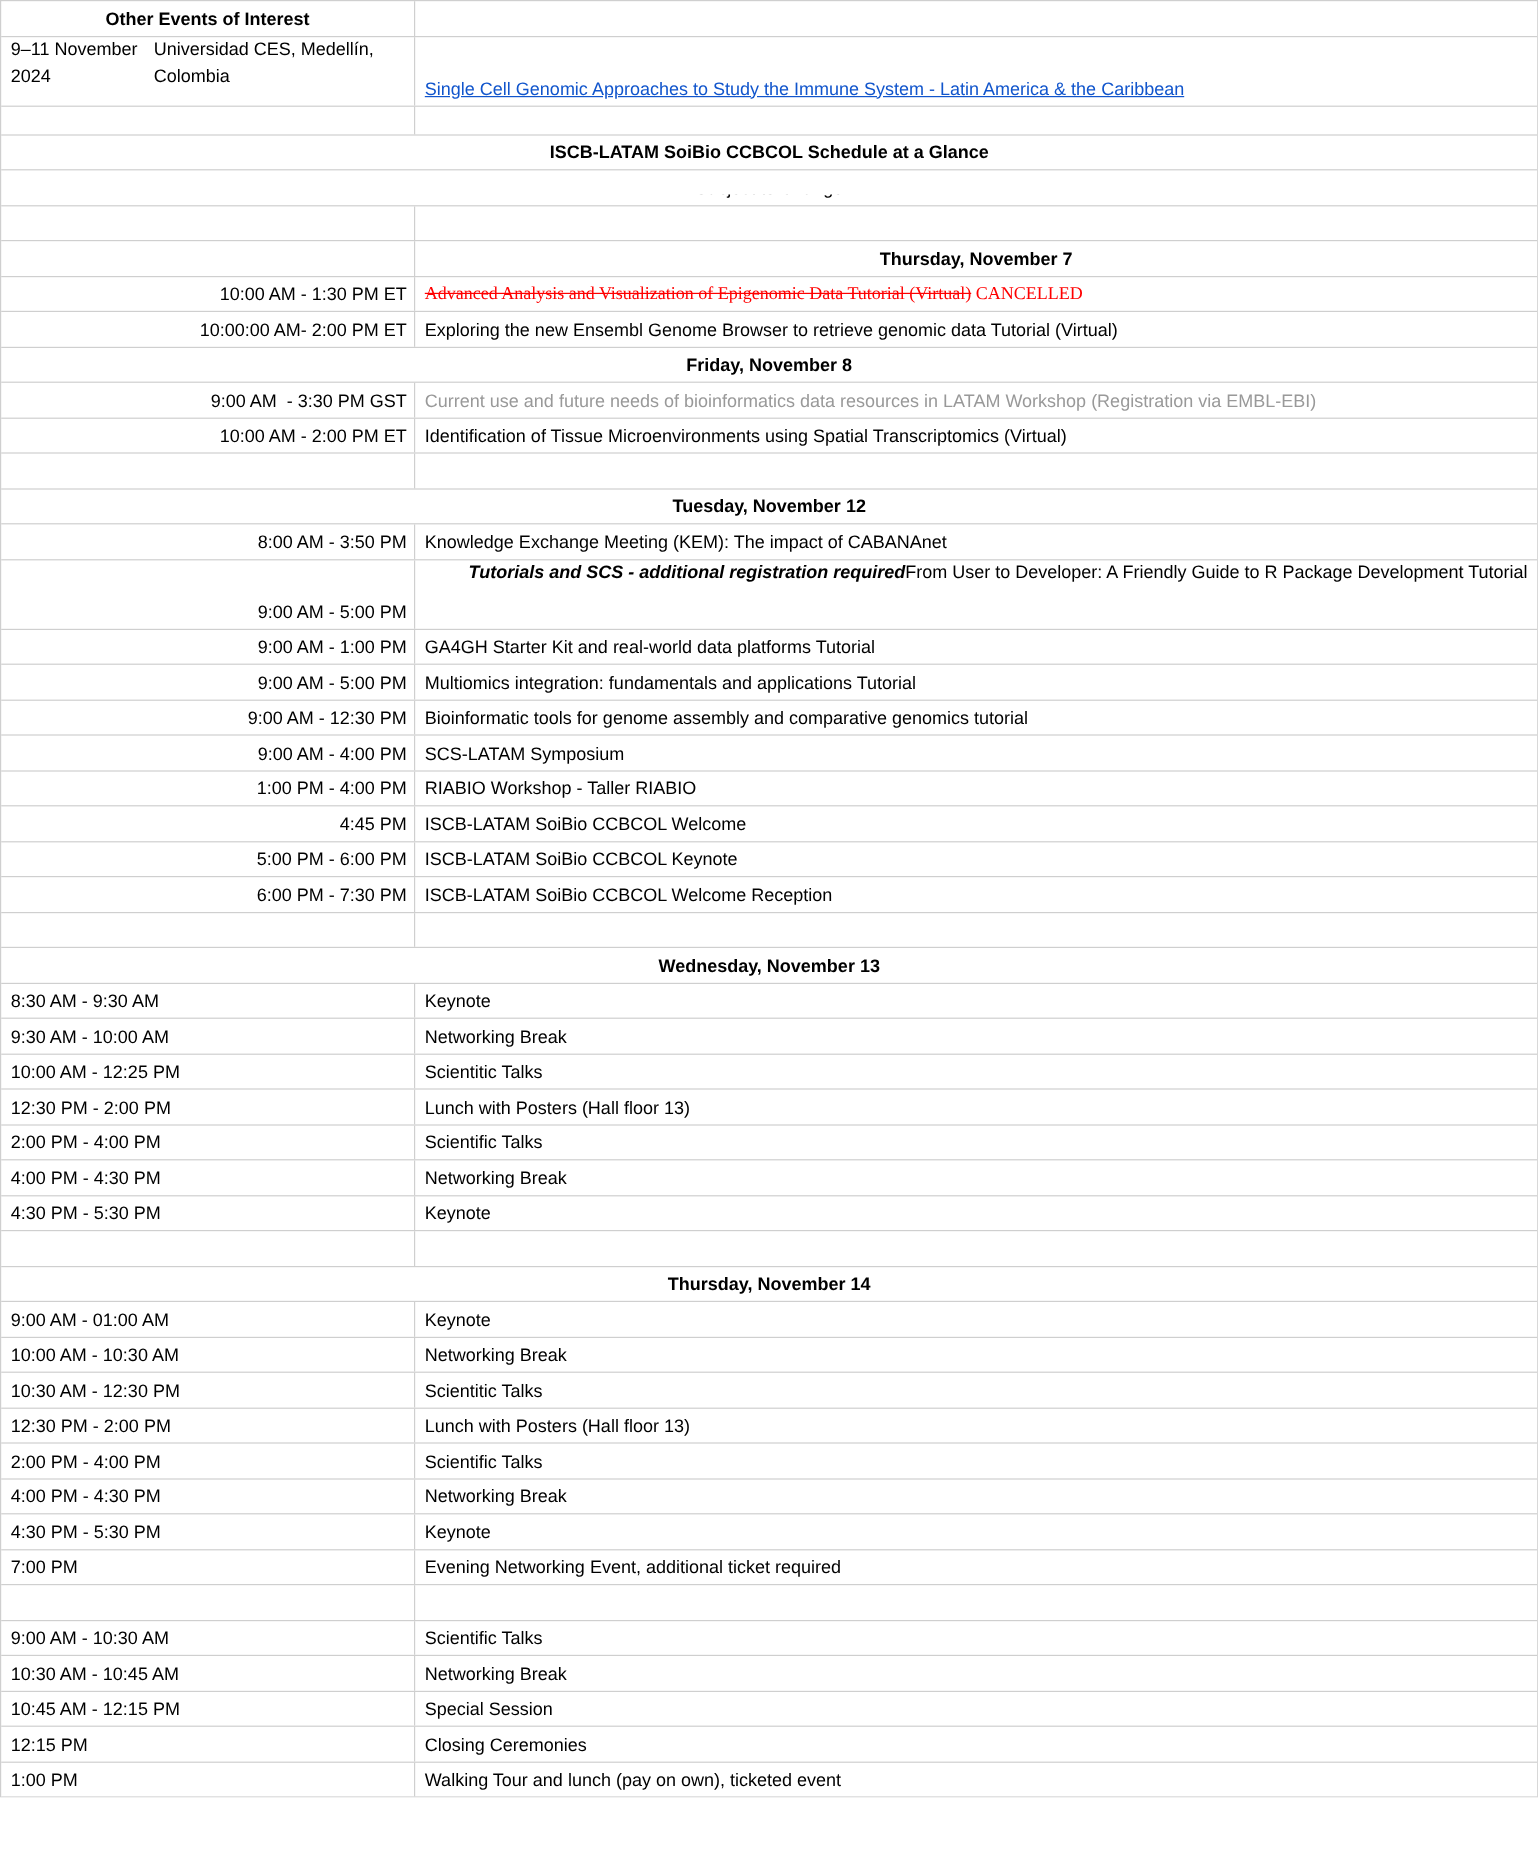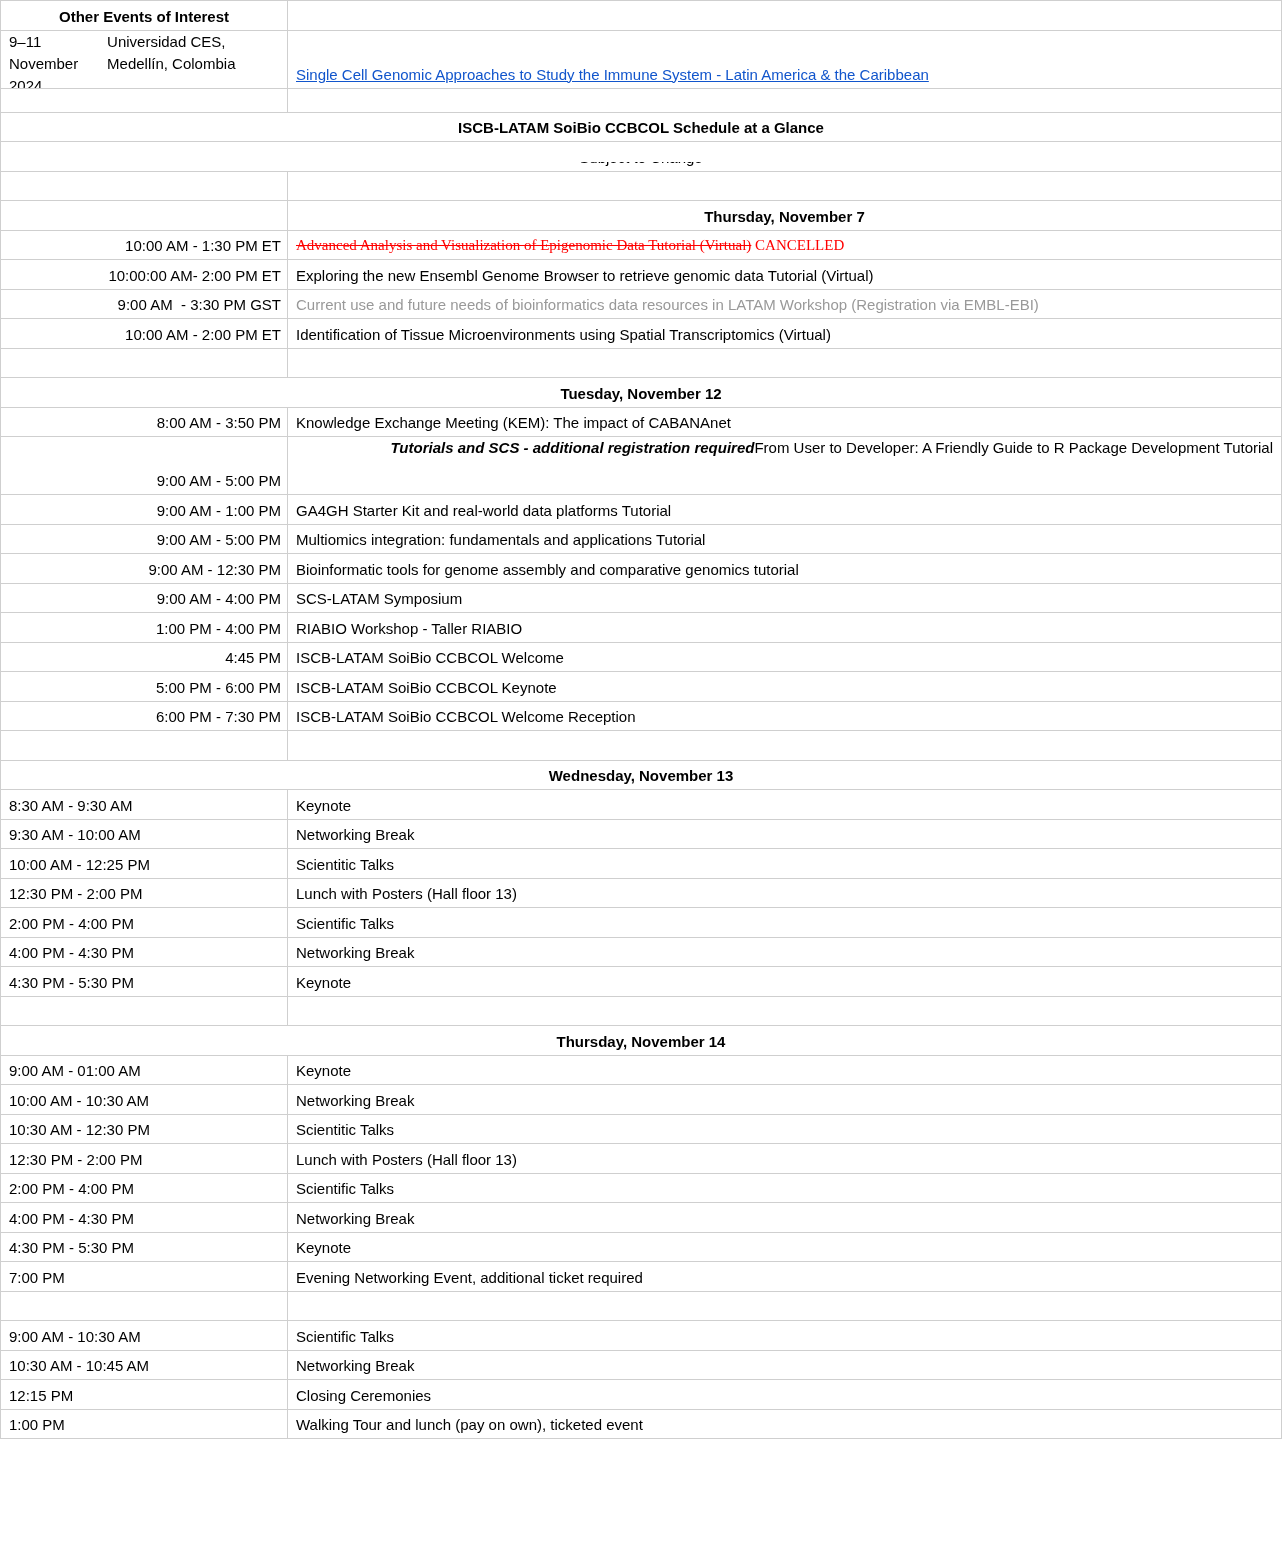--- a/index.html
+++ b/index.html
@@ -6,21 +6,21 @@
     --border:#cfcfcf; --link:#1155cc; --red:#ff0000; --gray:#999999; --text:#000000; --bg:#ffffff;
   }
   *{margin:0;padding:0;box-sizing:border-box;}
   body{width:1282px;background:var(--bg);color:var(--text);
        font-family:"Liberation Sans",sans-serif;font-size:15px;}
   .sheet{width:1282px;border:1px solid var(--border);border-bottom:none;background:var(--bg);}
   .row{display:flex;height:29.5px;border-bottom:1px solid var(--border);}
   .row.h58{height:58px;}
   .row.h24{height:24px;}
   .cell{display:flex;align-items:flex-end;padding:0 8px 5px 8px;white-space:pre-wrap;overflow:hidden;}
-  .left{width:287px;flex:none;}
+  .left{width:345px;flex:none;}
   .split .left{border-right:1px solid var(--border);}
   .right,.full{flex:1;min-width:0;}
   .tr{justify-content:flex-end;padding-right:6px;}
   .center{justify-content:center;text-align:center;}
   .bold{font-weight:700;}
   .it{margin-top:20px;}
   .bi{font-weight:700;font-style:italic;}
   .gray{color:var(--gray);}
   .red{color:var(--red);font-family:Liberation Serif, serif;}
   .strike{text-decoration:line-through;}
@@ -67,20 +67,23 @@
   </div>
   <div class="row split">
     <div class="cell left tr">10:00 AM - 1:30 PM ET</div>
     <div class="cell right"><span class="red strike">Advanced Analysis and Visualization of Epigenomic Data Tutorial (Virtual)</span><span class="red"> CANCELLED</span></div>
   </div>
   <div class="row split">
     <div class="cell left tr">10:00:00 AM- 2:00 PM ET</div>
     <div class="cell right">Exploring the new Ensembl Genome Browser to retrieve genomic data Tutorial (Virtual)</div>
   </div>
 
+  <div class="row">
+    <div class="cell full center bold">Friday, November 8</div>
+  </div>
   <div class="row split">
     <div class="cell left tr">9:00 AM  - 3:30 PM GST</div>
     <div class="cell right gray">Current use and future needs of bioinformatics data resources in LATAM Workshop (Registration via EMBL-EBI)</div>
   </div>
   <div class="row split">
     <div class="cell left tr">10:00 AM - 2:00 PM ET</div>
     <div class="cell right">Identification of Tissue Microenvironments using Spatial Transcriptomics (Virtual)</div>
   </div>
   <div class="row split">
     <div class="cell left"></div>
@@ -216,20 +219,24 @@
 
   <div class="row split">
     <div class="cell left">9:00 AM - 10:30 AM</div>
     <div class="cell right">Scientific Talks</div>
   </div>
   <div class="row split">
     <div class="cell left">10:30 AM - 10:45 AM</div>
     <div class="cell right">Networking Break</div>
   </div>
   <div class="row split">
+    <div class="cell left">10:45 AM - 12:15 PM</div>
+    <div class="cell right">Special Session</div>
+  </div>
+  <div class="row split">
     <div class="cell left">12:15 PM</div>
     <div class="cell right">Closing Ceremonies</div>
   </div>
   <div class="row split">
     <div class="cell left">1:00 PM</div>
     <div class="cell right">Walking Tour and lunch (pay on own), ticketed event</div>
   </div>
 
 </div>
 

